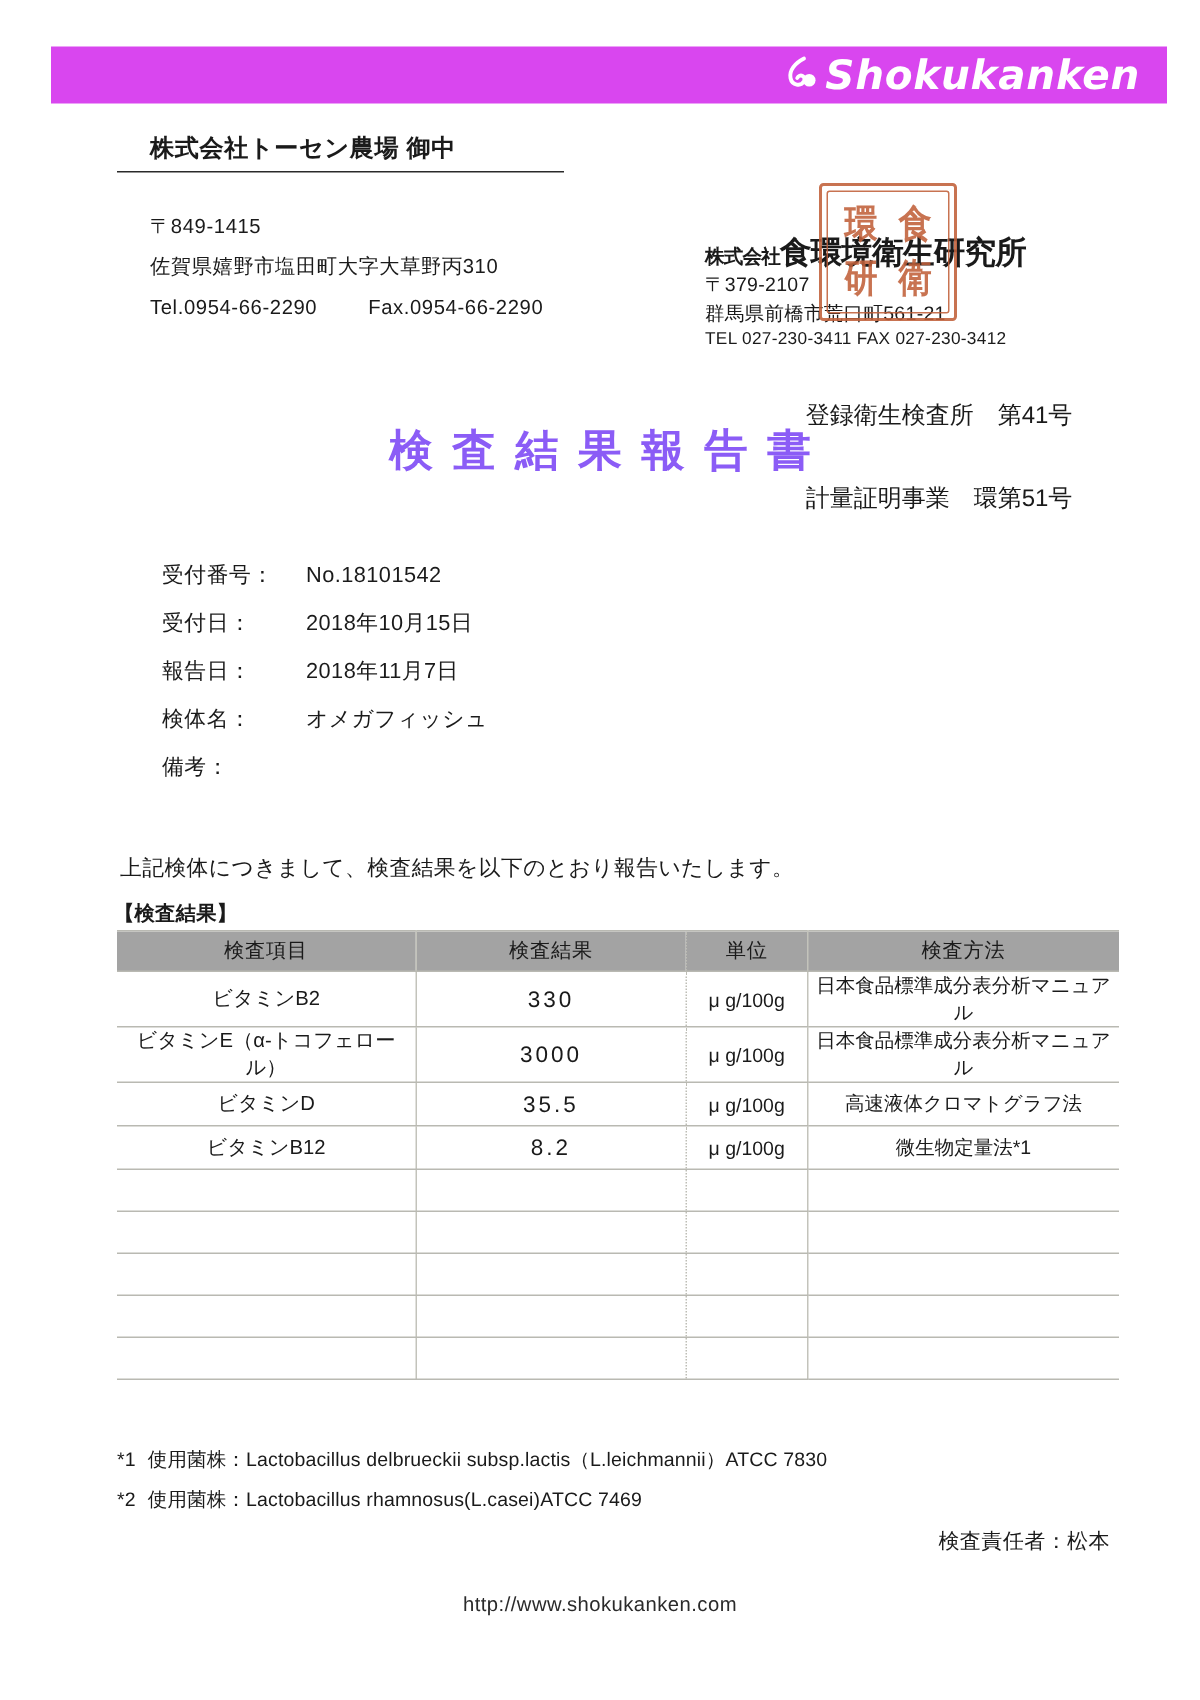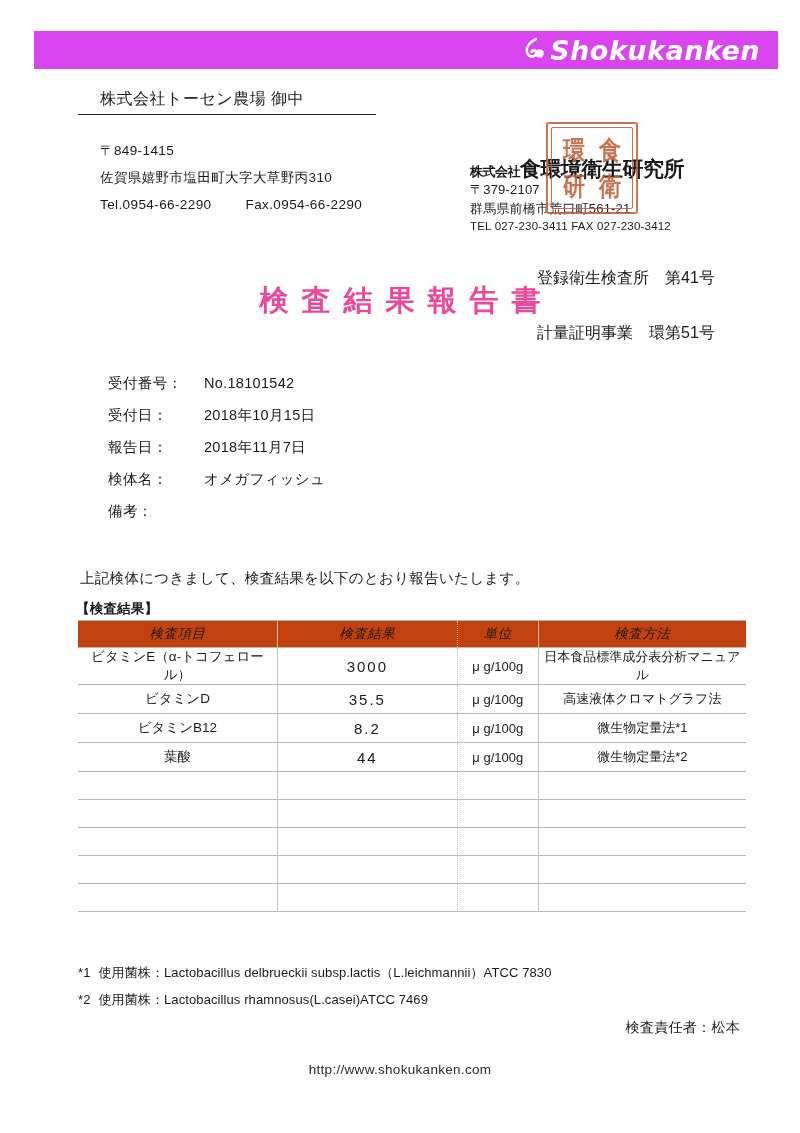--- a/index.html
+++ b/index.html
@@ -52,21 +52,21 @@
 
   
   .recipient {
     position: absolute;
     left: 78px;
     top: 89px;
     width: 300px;
   }
   .recipient-name {
     font-size: 16px;
-    font-weight: normal;
+    font-weight: bold;
     padding-left: 22px;
     padding-bottom: 4px;
     letter-spacing: 0.5px;
   }
   .recipient-rule {
     border-bottom: 1.6px solid #2a2a2a;
     width: 298px;
   }
   .recipient-addr {
     margin-top: 22px;
@@ -163,21 +163,21 @@
   .title {
     position: absolute;
     left: 0;
     top: 281px;
     width: 800px;
     text-align: center;
     font-size: 29px;
     font-weight: bold;
     letter-spacing: 13px;
     text-indent: 13px;
-    color: #ec4899;
+    color: #8b5cf6;
   }
 
   
   .meta {
     position: absolute;
     left: 80px;
     top: 374px;
     font-size: 14.5px;
   }
   .meta-row {
@@ -227,27 +227,26 @@
   table.results th,
   table.results td {
     border-bottom: 1px solid #b9b9b2;
     height: 28px;
     padding: 0 4px;
     text-align: center;
     font-weight: normal;
     vertical-align: middle;
   }
   table.results thead th {
-    background: #c2410c;
+    background: #a3a3a3;
     border-top: 1px solid #b9b9b2;
     border-bottom: 1px solid #b9b9b2;
     height: 26px;
     font-size: 13.5px;
     letter-spacing: 0.5px;
-    font-style: italic;
   }
   .col-item   { width: 202px; border-right: 1px solid #c3c3bb; }
   .col-result { width: 180px; border-right: 1px dotted #bdbdb5; }
   .col-unit   { width: 74px;  border-right: 1px solid #c3c3bb; }
   .col-method { width: 212px; }
 
   td.cell-item   { border-right: 1px solid #c3c3bb; }
   td.cell-result { border-right: 1px dotted #bdbdb5; letter-spacing: 2px; font-size: 15px; }
   td.cell-unit   { border-right: 1px solid #c3c3bb; font-size: 13px; }
   td.cell-method { font-size: 13px; }
@@ -369,43 +368,43 @@
     <thead>
       <tr>
         <th class="col-item">検査項目</th>
         <th class="col-result">検査結果</th>
         <th class="col-unit">単位</th>
         <th class="col-method">検査方法</th>
       </tr>
     </thead>
     <tbody>
       <tr>
+        <td class="cell-item">ビタミンB2</td>
+        <td class="cell-result">330</td>
+        <td class="cell-unit">μ g/100g</td>
+        <td class="cell-method">日本食品標準成分表分析マニュアル</td>
+      </tr>
+      <tr>
         <td class="cell-item">ビタミンE（α-トコフェロール）</td>
         <td class="cell-result">3000</td>
         <td class="cell-unit">μ g/100g</td>
         <td class="cell-method">日本食品標準成分表分析マニュアル</td>
       </tr>
       <tr>
         <td class="cell-item">ビタミンD</td>
         <td class="cell-result">35.5</td>
         <td class="cell-unit">μ g/100g</td>
         <td class="cell-method">高速液体クロマトグラフ法</td>
       </tr>
       <tr>
         <td class="cell-item">ビタミンB12</td>
         <td class="cell-result">8.2</td>
         <td class="cell-unit">μ g/100g</td>
         <td class="cell-method">微生物定量法*1</td>
       </tr>
-      <tr>
-        <td class="cell-item">葉酸</td>
-        <td class="cell-result">44</td>
-        <td class="cell-unit">μ g/100g</td>
-        <td class="cell-method">微生物定量法*2</td>
-      </tr>
       <tr class="empty">
         <td class="cell-item"></td>
         <td class="cell-result"></td>
         <td class="cell-unit"></td>
         <td class="cell-method"></td>
       </tr>
       <tr class="empty">
         <td class="cell-item"></td>
         <td class="cell-result"></td>
         <td class="cell-unit"></td>

